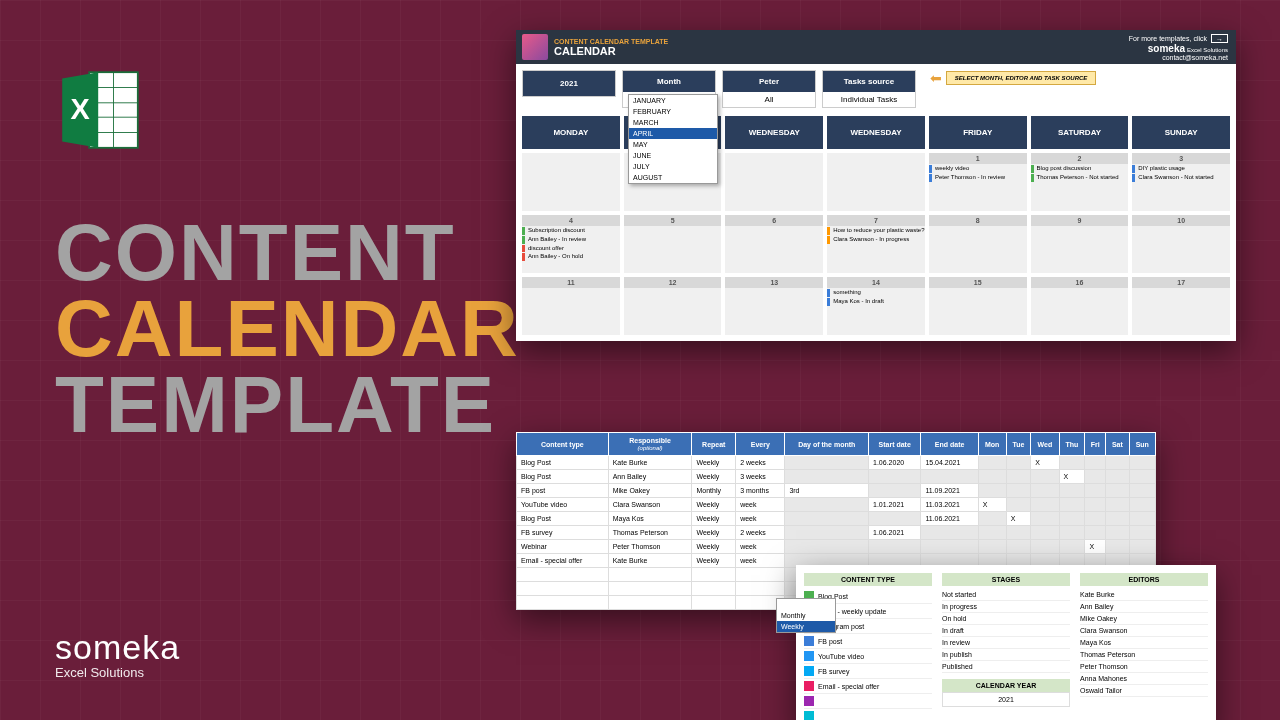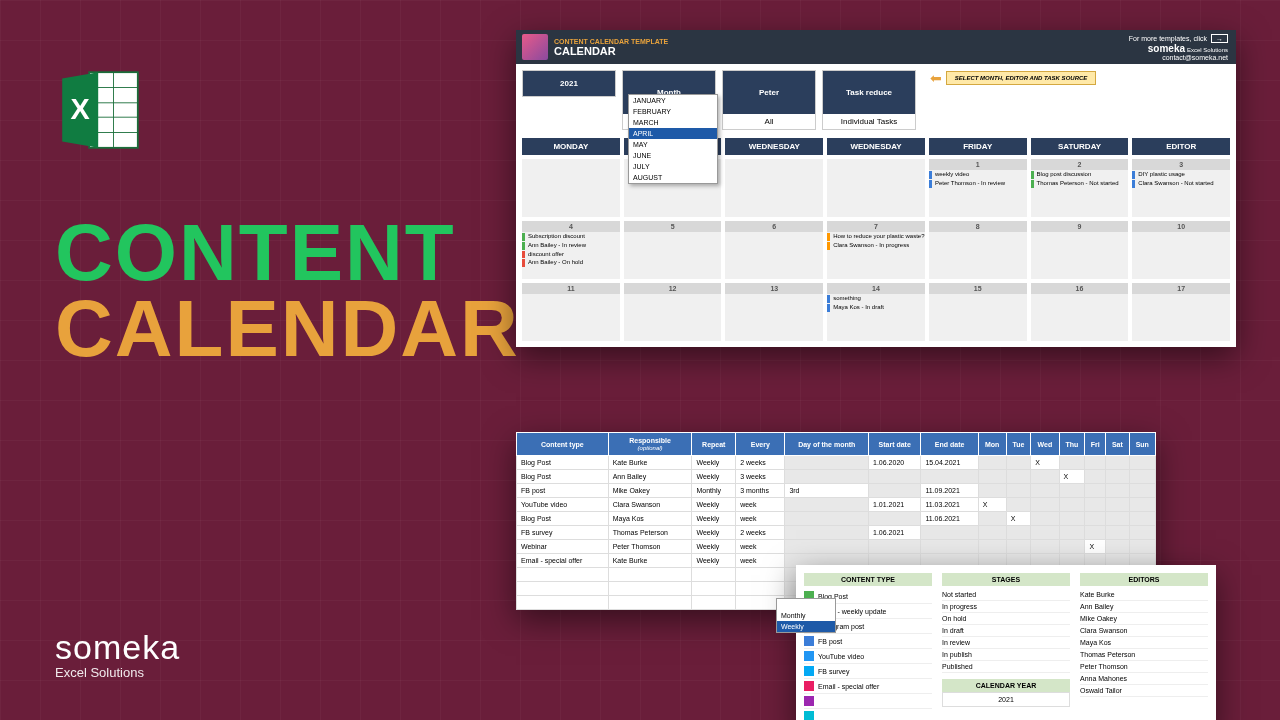--- a/index.html
+++ b/index.html
@@ -2,47 +2,47 @@
 <html><head>
 <meta charset="utf-8">
 <style>
 *{margin:0;padding:0;box-sizing:border-box;font-family:Arial,sans-serif}
 body{width:1280px;height:720px;background:#6a1e3a;position:relative;overflow:hidden}
 body::before{content:"";position:absolute;inset:0;background-image:linear-gradient(rgba(255,255,255,.03) 1px,transparent 1px),linear-gradient(90deg,rgba(255,255,255,.03) 1px,transparent 1px);background-size:40px 40px;pointer-events:none}
 .excel-icon{position:absolute;left:55px;top:65px;width:90px;height:90px}
 .excel-icon svg{width:100%;height:100%}
 .title-block{position:absolute;left:55px;top:215px}
 .title-block div{font-size:80px;font-weight:900;letter-spacing:2px;line-height:0.95}
-.t1,.t3{color:#22c55e}
+.t1,.t3{color:#a3a3a3}
 .t2{color:#e8a23c}
 .someka-logo{position:absolute;left:55px;bottom:40px;color:#fff}
 .someka-logo .brand{font-size:34px;font-weight:300;letter-spacing:1px}
 .someka-logo .sub{font-size:13px;opacity:.9;margin-top:-2px}
 .cal-window{position:absolute;left:516px;top:30px;width:720px;background:#fff;box-shadow:0 10px 30px rgba(0,0,0,.5);font-size:8px}
 .cal-header{background:#2b3542;color:#fff;display:flex;align-items:center;height:34px;position:relative}
 .cal-header .logo-sq{width:26px;height:26px;margin:0 6px;background:linear-gradient(135deg,#e85a8a,#8a4a9e);border-radius:2px}
 .cal-header .titles .t-small{font-size:7px;color:#e8a23c;font-weight:bold}
 .cal-header .titles .t-big{font-size:11px;font-weight:bold}
 .cal-header .right{margin-left:auto;text-align:right;font-size:7px;padding-right:8px}
 .cal-header .right .more{display:flex;align-items:center;gap:4px;justify-content:flex-end}
 .cal-header .right .arrow{border:1px solid #fff;padding:0 4px}
 .cal-header .someka-h{font-size:10px;font-weight:bold}
 .filters{display:flex;gap:6px;padding:6px;background:#fff;align-items:flex-start}
 .filter{border:1px solid #ccc;min-width:94px}
-.filter .lbl{background:#2b3e5c;color:#fff;font-size:8px;text-align:center;padding:17px;font-weight:bold}
+.filter .lbl{background:#2b3e5c;color:#fff;font-size:8px;text-align:center;padding:6px;font-weight:bold}
 .filter .val{background:#fff;text-align:right;padding:3px;font-size:8px;display:flex;justify-content:center;align-items:center;position:relative}
 .filter .val .dd{position:absolute;right:2px;font-size:7px;color:#666}
 .hint{display:flex;align-items:center;gap:4px;margin-left:8px}
 .hint .arrow-l{color:#e8a23c;font-size:14px}
 .hint .box{background:#ffe9a8;border:1px solid #d4a840;padding:3px 8px;font-size:6px;font-style:italic;font-weight:bold}
 .month-dd{position:absolute;left:112px;top:64px;width:90px;background:#fff;border:1px solid #999;font-size:7px;z-index:10;box-shadow:2px 2px 4px rgba(0,0,0,.3)}
 .month-dd div{padding:2px 4px}
 .month-dd .sel{background:#1e5aa8;color:#fff}
 .week-header{display:flex;background:#fff;padding:0 4px}
-.wday{flex:1;background:#2b3e5c;color:#fff;text-align:center;padding:4px;font-size:8px;font-weight:bold;margin:2px}
+.wday{flex:1;background:#2b3e5c;color:#fff;text-align:center;padding:12px;font-size:8px;font-weight:bold;margin:2px}
 .grid{padding:0 4px 4px}
 .grow{display:flex}
 .gcell{flex:1;margin:2px;background:#f0f0f0;min-height:58px;position:relative;font-size:7px}
 .gcell .dnum-head{background:#d8d8d8;text-align:center;font-weight:bold;padding:2px;color:#555}
 .gcell .entry{display:flex;margin-top:1px}
 .gcell .bar{width:3px;margin-right:3px}
 .gcell .etext{font-size:6px;line-height:1.3}
 .b-blue{background:#3b7dd8}.b-green{background:#4caf50}.b-red{background:#e74c3c}.b-orange{background:#ff9800}
 .task-table{position:absolute;left:516px;top:432px;width:640px;background:#fff;box-shadow:0 10px 30px rgba(0,0,0,.5);font-size:8px}
 .task-table table{width:100%;border-collapse:collapse}
@@ -72,20 +72,21 @@
       <line x1="38" y1="75" x2="92" y2="75" stroke="#1a6e3a"></line>
       <line x1="65" y1="8" x2="65" y2="92" stroke="#1a6e3a"></line>
       <polygon points="8,15 48,8 48,92 8,85" fill="#107c41"></polygon>
       <text x="28" y="60" fill="#fff" font-size="32" font-weight="bold" text-anchor="middle" font-family="Arial">X</text>
     </svg>
 </div>
 
 <div class="title-block">
 <div class="t1">CONTENT</div>
 <div class="t2">CALENDAR</div>
+<div class="t3">TEMPLATE</div>
 </div>
 
 <div class="someka-logo">
 <div class="brand">someka</div>
 <div class="sub">Excel Solutions</div>
 </div>
 
 <div class="cal-window">
 <div class="cal-header">
 <div class="logo-sq"></div>
@@ -112,21 +113,21 @@
         <div class="val">
           <span>JANUARY</span>
           <span class="dd">▾</span>
         </div>
       </div>
 <div class="filter">
         <div class="lbl">Peter</div>
         <div class="val">All</div>
       </div>
 <div class="filter">
-        <div class="lbl">Task reduce</div>
+        <div class="lbl">Tasks source</div>
         <div class="val">Individual Tasks</div>
       </div>
 <div class="hint">
         <span class="arrow-l">⬅</span>
         <span class="box">SELECT MONTH, EDITOR AND TASK SOURCE</span>
       </div>
 </div>
 
 <div class="month-dd" id="month-dd">
       <div>JANUARY</div>
@@ -139,21 +140,21 @@
       <div>AUGUST</div>
     </div>
 
 <div class="week-header" id="wdays">
       <div class="wday">MONDAY</div>
       <div class="wday">TUESDAY</div>
       <div class="wday">WEDNESDAY</div>
       <div class="wday">WEDNESDAY</div>
       <div class="wday">FRIDAY</div>
       <div class="wday">SATURDAY</div>
-      <div class="wday">EDITOR</div>
+      <div class="wday">SUNDAY</div>
     </div>
 <div class="grid" id="calgrid">
       <div class="grow">
         <div class="gcell"></div>
         <div class="gcell"></div>
         <div class="gcell"></div>
         <div class="gcell"></div>
         <div class="gcell">
           <div class="dnum-head">1</div>
           <div class="entry">

